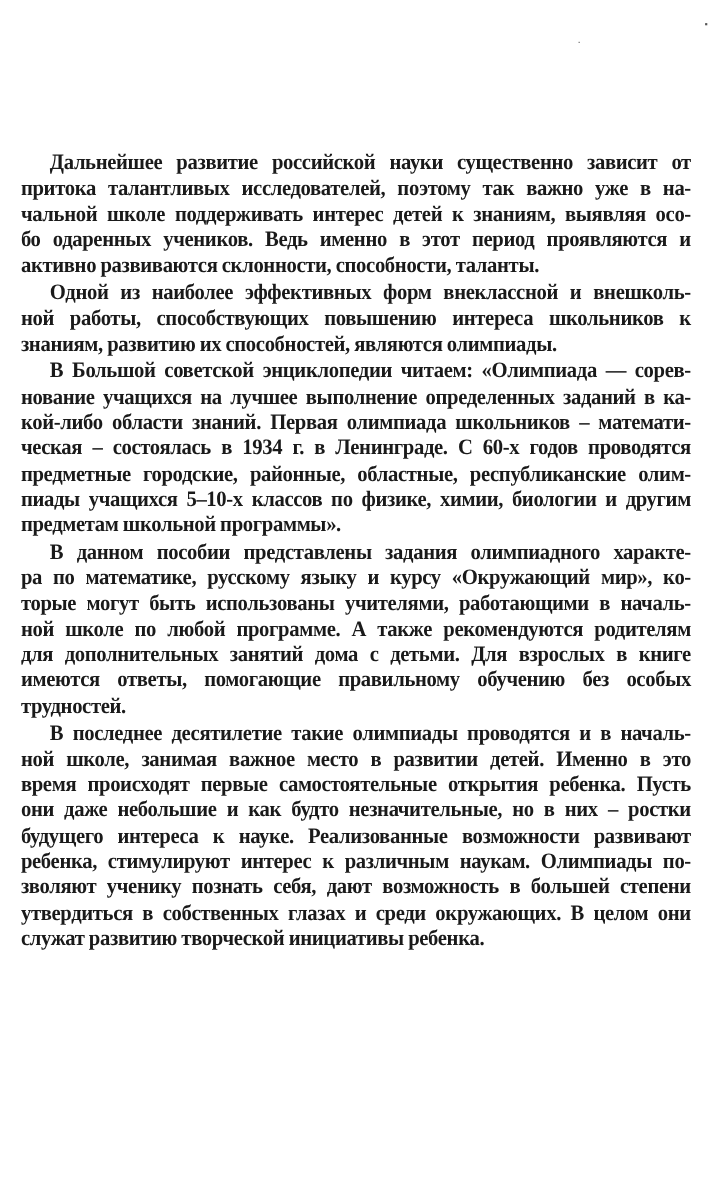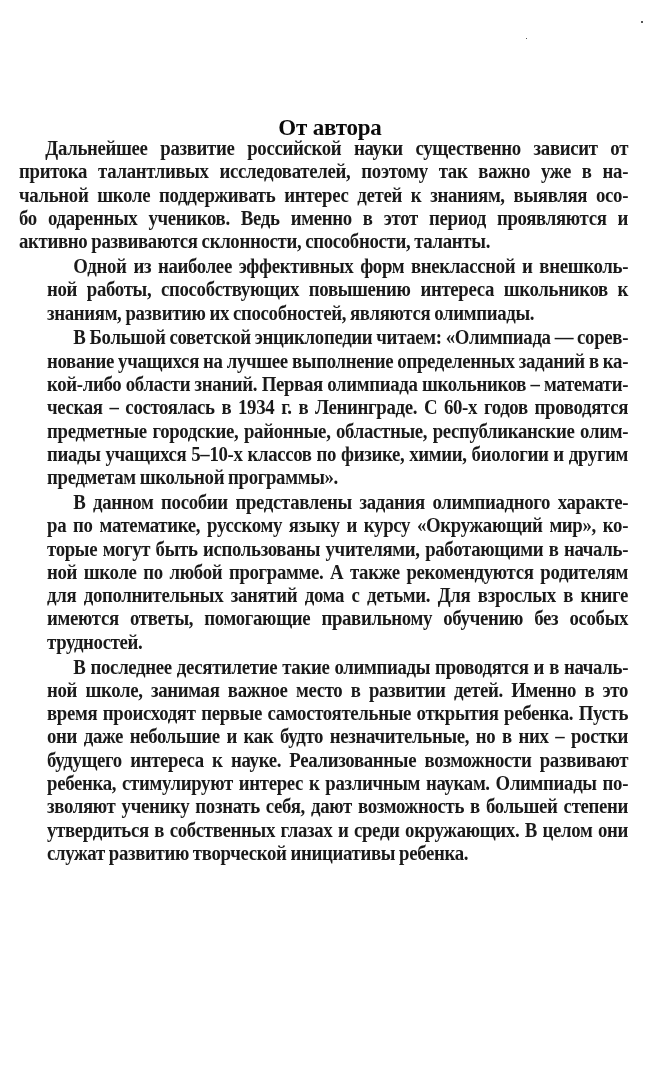--- a/index.html
+++ b/index.html
@@ -59,38 +59,36 @@
     width: 106.4%;
   }
   .line.last {
     text-align-last: left;
   }
   .line.indent {
     text-indent: 28px;
   }
   .para + .para {
     margin-top: 1.5px;
-    margin-left: 28px;
   }
   .speck {
     position: absolute;
     width: 2px;
     height: 2px;
     background: #555;
   }
 </style>
 </head>
 <body>
 
 <div class="page">
 
   <span class="speck" style="left:641px;top:21px;"></span>
   <span class="speck" style="left:526px;top:38px;width:1px;height:1px;"></span>
 
-  <h1 class="title">От автора</h1>
 
   <div class="body-text">
 
     <p class="para">
       <span class="line indent">Дальнейшее развитие российской науки существенно зависит от</span>
       <span class="line">притока талантливых исследователей, поэтому так важно уже в на-</span>
       <span class="line">чальной школе поддерживать интерес детей к знаниям, выявляя осо-</span>
       <span class="line">бо одаренных учеников. Ведь именно в этот период проявляются и</span>
       <span class="line last">активно развиваются склонности, способности, таланты.</span>
     </p>

